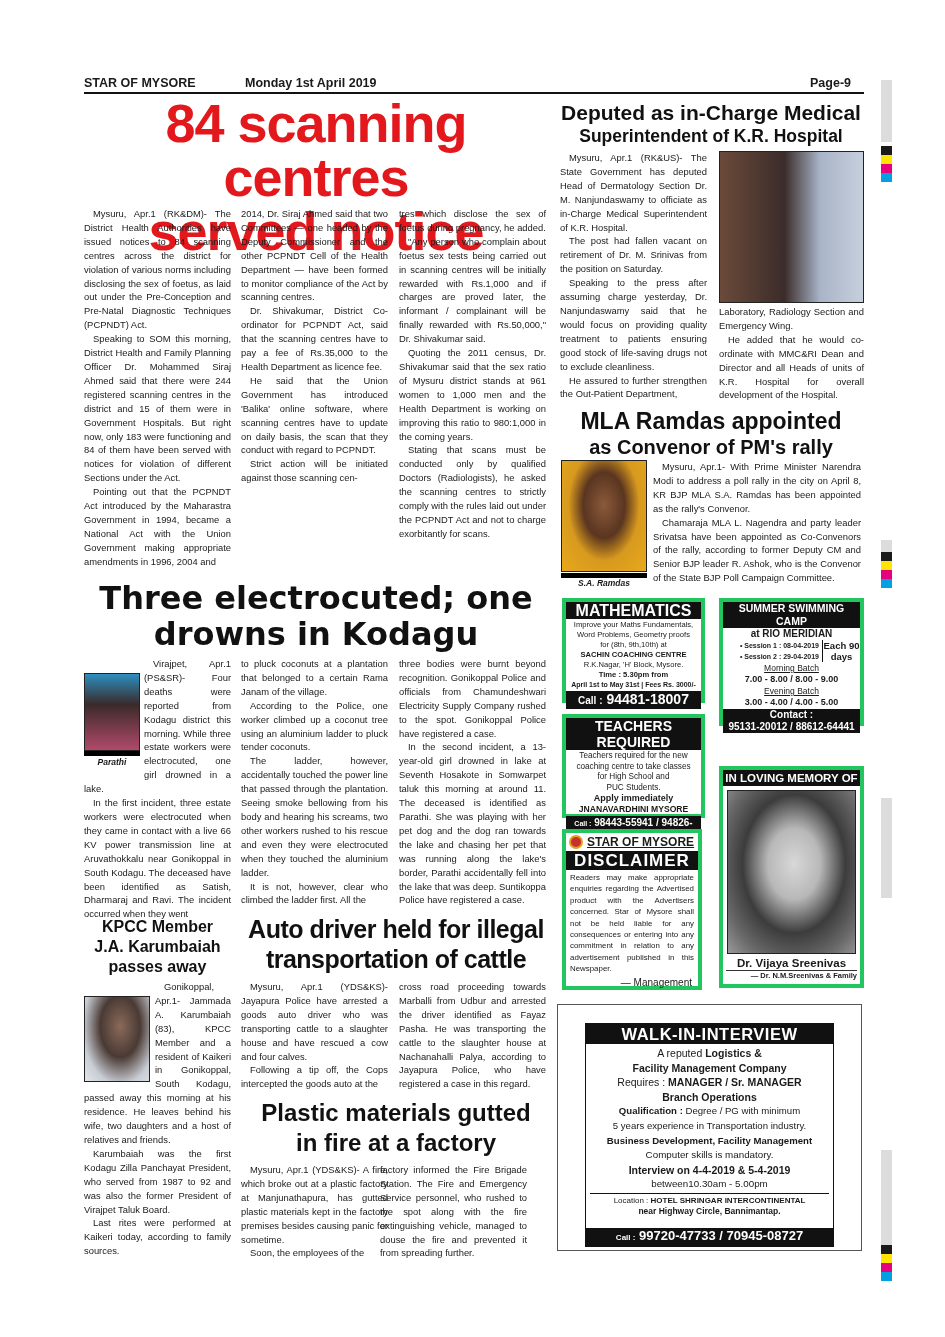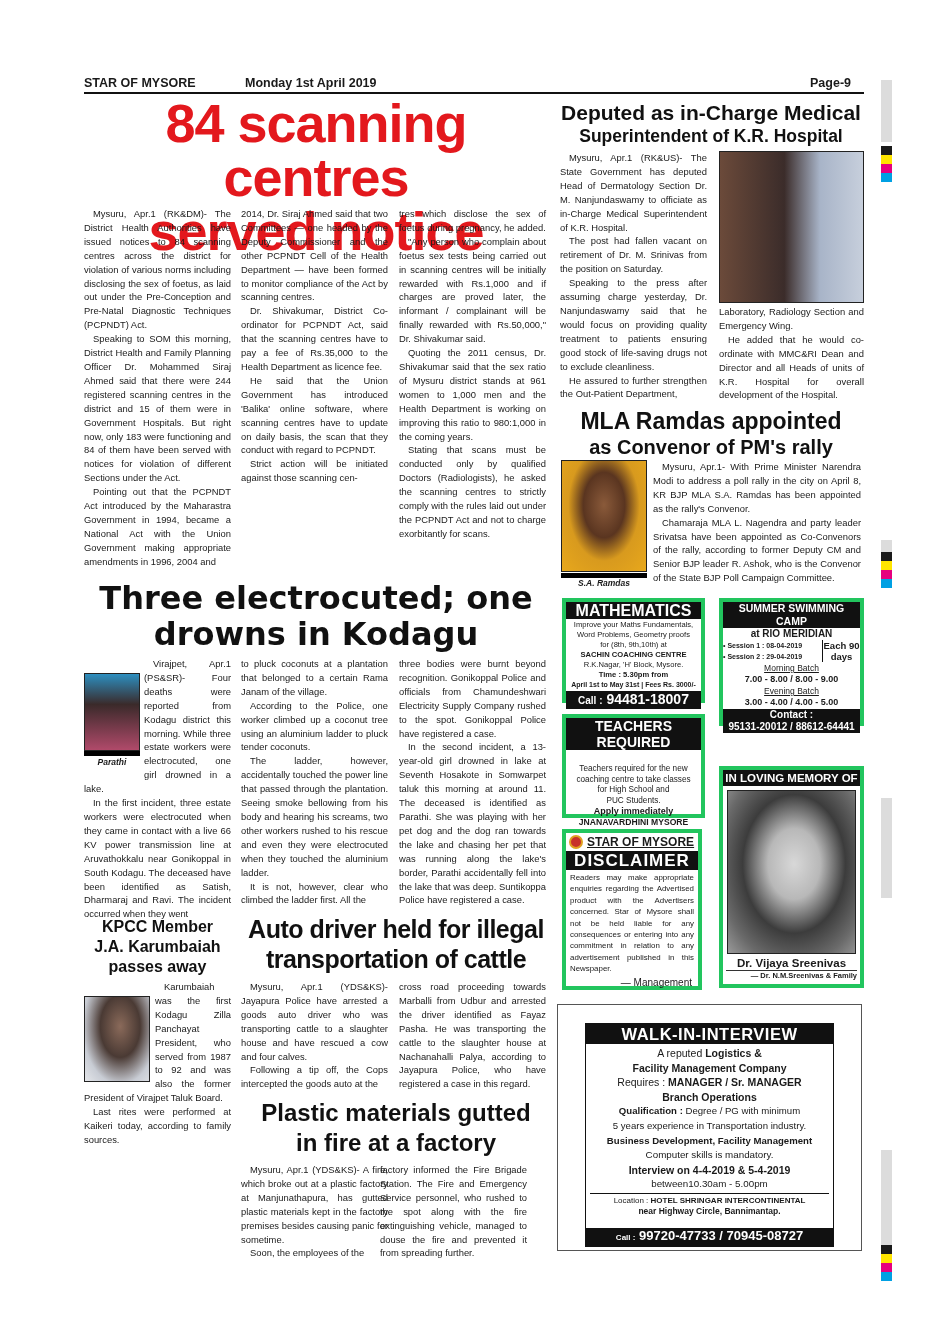--- a/index.html
+++ b/index.html
@@ -129,20 +129,21 @@
 </article>
 
 <article>
   <div class="abs hl" style="left:80px;top:917px;width:155px;font-size:16px;line-height:20px">
     <div>KPCC Member</div>
     <div>J.A. Karumbaiah</div>
     <div>passes away</div>
   </div>
   <div class="abs txt" style="left:84px;top:980px;width:147px">
     <div class="photo" style="float:left;width:66px;height:86px;margin:16px 5px 0 0;background:radial-gradient(ellipse at 55% 35%,#8a6a5a 0%,#4a3a34 40%,#c8ccd4 75%,#e4e6ea 100%)"></div>
+    <p>Gonikoppal, Apr.1- Jammada A. Karumbaiah (83), KPCC Member and a resident of Kaikeri in Gonikoppal, South Kodagu, passed away this morning at his residence. He leaves behind his wife, two daughters and a host of relatives and friends.</p>
     <p>Karumbaiah was the first Kodagu Zilla Panchayat President, who served from 1987 to 92 and was also the former President of Virajpet Taluk Board.</p>
     <p>Last rites were performed at Kaikeri today, according to family sources.</p>
   </div>
 </article>
 
 <article>
   <div class="abs hl" style="left:240px;top:914px;width:312px;font-size:25px;line-height:30px;font-stretch:condensed;letter-spacing:-0.5px">
     <div>Auto driver held for illegal</div>
     <div>transportation of cattle</div>
   </div>
@@ -178,35 +179,35 @@
     <div style="font-weight:bold">SACHIN COACHING CENTRE</div>
     <div>R.K.Nagar, 'H' Block, Mysore.</div>
     <div style="font-weight:bold">Time : 5.30pm  from</div>
     <div style="font-weight:bold;font-size:7px">April 1st to May 31st | Fees Rs. 3000/-</div>
   </div>
   <div class="bar" style="font-size:14px;line-height:16px;margin-top:1px"><span style="font-size:10px">Call :</span> <span>94481-18007</span></div>
 </div>
 
 <div class="abs ad" style="left:562px;top:714px;width:143px;height:104px">
   <div class="bar" style="font-size:14px;line-height:16px">TEACHERS REQUIRED</div>
-  <div style="font-size:8.2px;line-height:10.6px;padding-top:14px">
+  <div style="font-size:8.2px;line-height:10.6px;padding-top:1px">
     <div>Teachers required for the new</div>
     <div>coaching centre to take classes</div>
     <div>for High School and</div>
     <div>PUC Students.</div>
     <div style="font-weight:bold;font-size:9px">Apply immediately</div>
     <div style="font-weight:bold;font-size:8.6px">JNANAVARDHINI MYSORE</div>
   </div>
   <div class="bar" style="font-size:10px;line-height:14px;margin-top:1px"><span style="font-size:7px">Call :</span> <span>98443-55941 / 94826-74031</span></div>
 </div>
 
 <div class="abs ad" style="left:719px;top:598px;width:145px;height:128px">
   <div class="bar" style="font-size:10.5px;line-height:13px">SUMMER SWIMMING CAMP</div>
   <div style="font-weight:bold;font-size:10px;line-height:12px">at RIO MERIDIAN</div>
-  <div style="display:flex;align-items:center;justify-content:space-between;font-size:7px;font-weight:bold;line-height:11px">
+  <div style="display:flex;align-items:center;justify-content:flex-end;font-size:7px;font-weight:bold;line-height:11px">
     <div style="text-align:left">
       <div>• Session 1 : 08-04-2019</div>
       <div>• Session 2 : 29-04-2019</div>
     </div>
     <div style="font-size:9.5px;width:38px;line-height:11px;border-left:1px solid #111;margin-left:3px">Each 90 days</div>
   </div>
   <div style="text-decoration:underline;font-size:8.5px;line-height:12px">Morning Batch</div>
   <div style="font-weight:bold;font-size:9px;line-height:11px">7.00 - 8.00 / 8.00 - 9.00</div>
   <div style="text-decoration:underline;font-size:8.5px;line-height:12px">Evening Batch</div>
   <div style="font-weight:bold;font-size:9px;line-height:11px">3.00 - 4.00 / 4.00 - 5.00</div>

